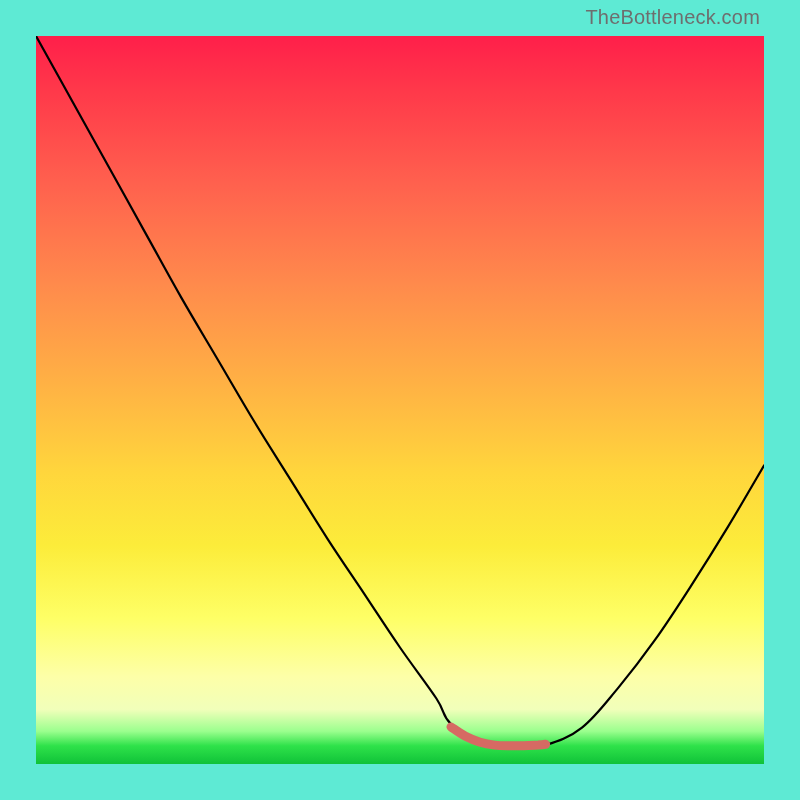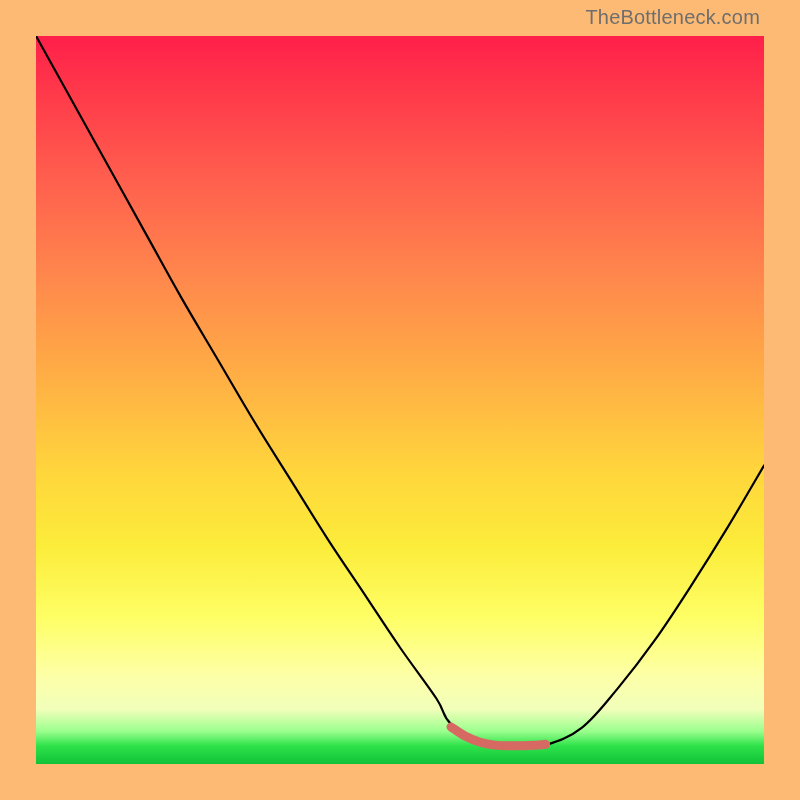--- a/index.html
+++ b/index.html
@@ -9,21 +9,21 @@
     height: 800px;
     background: #000;
     overflow: hidden;
   }
   .frame {
     position: absolute;
     left: 0;
     top: 0;
     width: 800px;
     height: 800px;
-    background: #fdba74;
+    background: #5eead4;
   }
   .plot-area {
     position: absolute;
     left: 36px;
     top: 36px;
     width: 728px;
     height: 728px;
     
     background: linear-gradient(
       to bottom,

